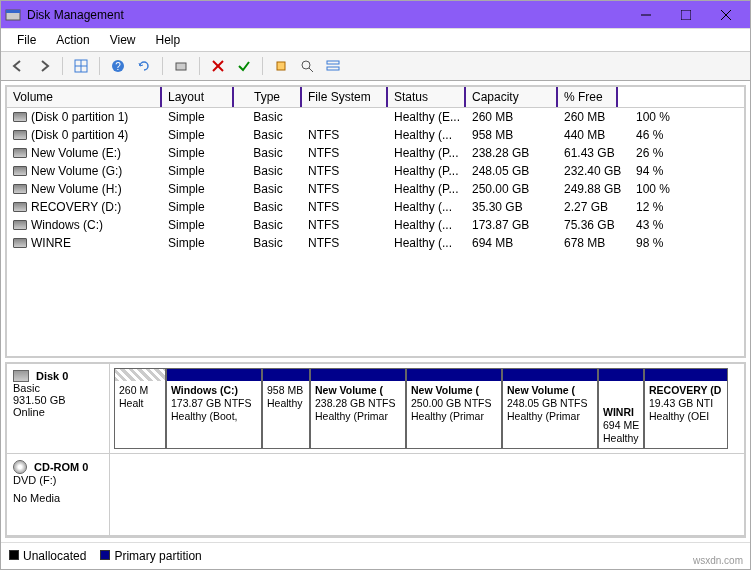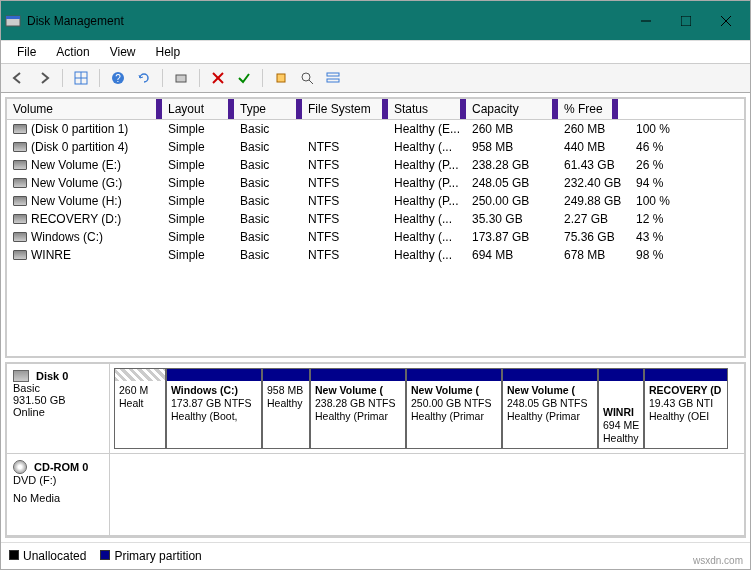--- a/index.html
+++ b/index.html
@@ -1,33 +1,33 @@
 <!DOCTYPE html>
 <html><head>
   <meta charset="utf-8">
   <style>
     * { box-sizing: border-box; margin: 0; padding: 0; }
     body { font-family: "Segoe UI", Tahoma, sans-serif; font-size: 12px; background: #fff; width: 751px; height: 570px; overflow: hidden; border: 1px solid #aaa; display: flex; flex-direction: column; }
-    .titlebar { display: flex; align-items: center; height: 40px; padding: 0 4px; background: #0f766e; border-bottom: 1px solid #ddd; }
+    .titlebar { display: flex; align-items: center; height: 28px; padding: 0 4px; background: #8b5cf6; border-bottom: 1px solid #ddd; }
     .titlebar .app-icon { width: 16px; height: 16px; margin-right: 6px; }
     .titlebar .title { flex: 1; font-size: 12px; }
     .titlebar .win-btn { width: 40px; height: 28px; display: flex; align-items: center; justify-content: center; cursor: pointer; }
     .menubar { display: flex; gap: 4px; padding: 2px 8px; font-size: 12px; }
     .menubar .menu-item { padding: 2px 8px; cursor: pointer; }
     .toolbar { display: flex; align-items: center; gap: 4px; padding: 3px 6px; border-top: 1px solid #ccc; border-bottom: 1px solid #aaa; background: #f5f5f5; }
     .toolbar .tb-btn { width: 22px; height: 22px; display: flex; align-items: center; justify-content: center; border: 1px solid transparent; cursor: pointer; }
     .toolbar .sep { width: 1px; height: 18px; background: #ccc; margin: 0 3px; }
     .volume-list { flex: 1; min-height: 200px; border: 2px solid #ccc; margin: 4px; overflow: auto; background: #fff; }
     .vlist-header { display: flex; background: #fff; border-bottom: 1px solid #ccc; position: sticky; top: 0; }
-    .vlist-header .hcell { padding: 3px 6px; border-right: 6px solid #4c1d95; background: #f8f8f8; font-size: 12px; }
+    .vlist-header .hcell { padding: 3px 6px; border-right: 2px solid #4c1d95; background: #f8f8f8; font-size: 12px; }
     .vlist-row { display: flex; padding: 1px 0; }
     .vlist-row .vcell { padding: 1px 6px; font-size: 12px; overflow: hidden; white-space: nowrap; text-overflow: clip; }
     .col-vol { width: 155px; display: flex; align-items: center; gap: 4px; }
     .col-layout { width: 72px; }
-    .col-type { width: 68px; }
+    .col-type { width: 68px; text-align: center; }
     .col-fs { width: 86px; }
     .col-status { width: 78px; }
     .col-cap { width: 92px; }
     .col-free { width: 72px; }
     .col-pfree { width: 60px; }
     .vol-icon { width: 14px; height: 10px; background: linear-gradient(#888,#ccc); border: 1px solid #555; border-radius: 1px; display: inline-block; }
     .disk-panel { border: 2px solid #ccc; margin: 0 4px 4px 4px; background: #fff; }
     .disk-row { display: flex; border-bottom: 1px solid #ccc; min-height: 82px; }
     .disk-label { width: 103px; padding: 6px; border-right: 1px solid #ccc; font-size: 11px; }
     .disk-label .disk-name { font-weight: bold; display: flex; align-items: center; gap: 7px; }

